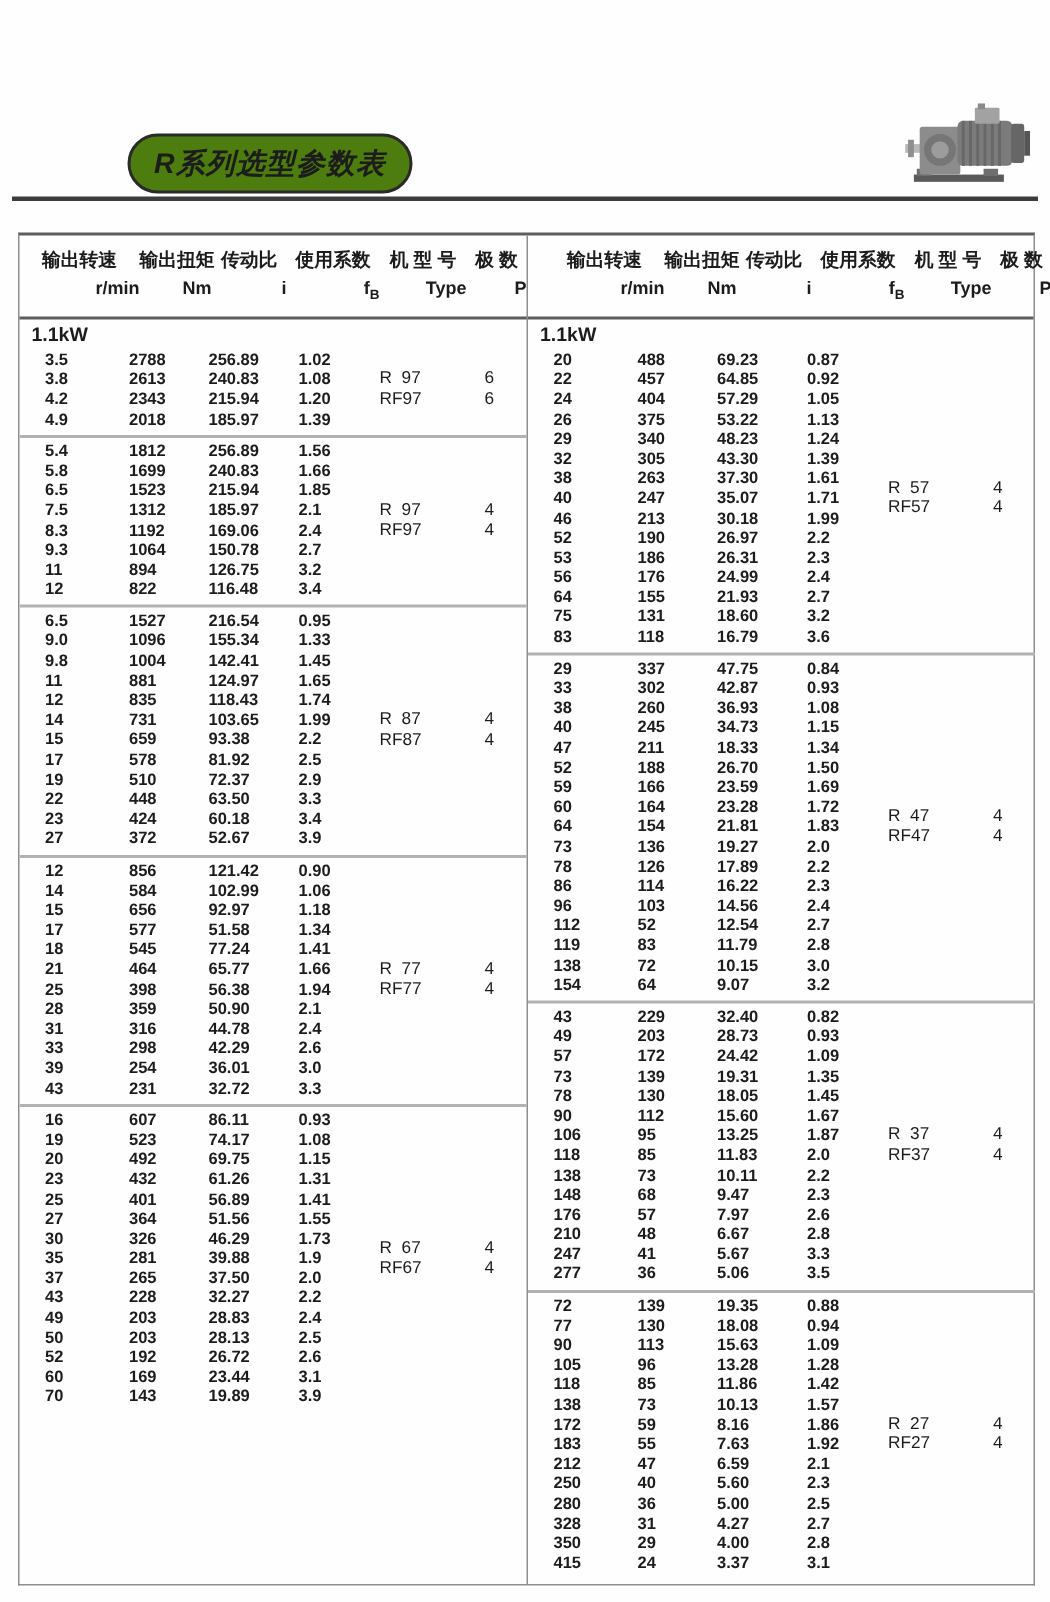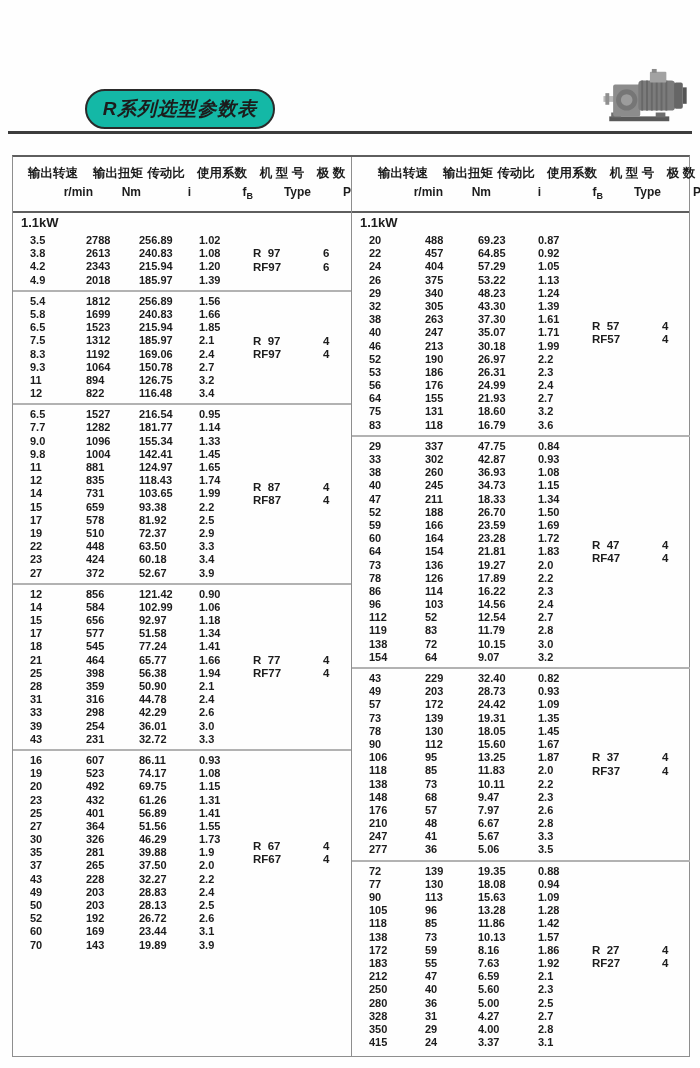--- a/index.html
+++ b/index.html
@@ -7,21 +7,21 @@
     position:relative;width:700px;height:1068px;background:#fefefe;
     font-family:"Liberation Sans","DejaVu Sans",sans-serif;color:#1c1c1c;
     overflow:hidden;margin:0 auto;
   }
   
   .title-badge{
     position:absolute;left:85px;top:89px;width:186px;height:36px;
     border:2px solid #2a2a2a;border-radius:20px;
     display:flex;align-items:center;justify-content:center;
     font-size:19px;font-weight:bold;font-style:italic;letter-spacing:1px;
-    background:#14b8a6;
+    background:#4d7c0f;
   }
   .title-rule{
     position:absolute;left:8px;top:131px;width:684px;height:3px;background:#3c3c3c;
   }
   .motor-art{position:absolute;left:603px;top:68px;width:88px;height:60px;}
   
   .frame{
     position:absolute;left:12px;top:155px;width:678px;height:902px;
     border:1.5px solid #8e8e8e;border-top:2px solid #5e5e5e;box-sizing:border-box;
   }
@@ -39,21 +39,21 @@
   .col{position:absolute;top:56px;bottom:0;width:338px;overflow:hidden;}
   .col-left{left:0;}
   .col-right{left:339px;}
   .kw-label{height:17px;line-height:17px;font-size:13px;font-weight:bold;padding-left:8px;margin-top:1px;}
   .group{position:relative;padding:3px 0;}
   .group + .group{border-top:2px solid #b2b2b2;}
   .trow{display:grid;grid-template-columns:56px 53px 60px 52px;padding-left:17px;height:13.2px;line-height:13.2px;}
   .cell{font-size:11px;font-weight:bold;white-space:pre;}
   .typeblock{position:absolute;left:240px;top:50%;transform:translateY(-50%);}
   .typeline{display:grid;grid-template-columns:70px 22px;height:13.5px;line-height:13.5px;}
-  .tname,.pval{font-size:11.5px;font-weight:bold;white-space:pre;}
+  .tname,.pval{font-size:11.5px;font-weight:normal;white-space:pre;}
 </style>
 </head>
 <body>
 
 <div class="page">
 
   <div class="title-badge">
     <span>R系列选型参数表</span>
   </div>
 
@@ -242,26 +242,20 @@
         </div>
         <div class="group">
           <div class="rows">
             <div class="trow">
               <span class="cell">6.5</span>
               <span class="cell">1527</span>
               <span class="cell">216.54</span>
               <span class="cell">0.95</span>
             </div>
             <div class="trow">
-              <span class="cell">7.7</span>
-              <span class="cell">1282</span>
-              <span class="cell">181.77</span>
-              <span class="cell">1.14</span>
-            </div>
-            <div class="trow">
               <span class="cell">9.0</span>
               <span class="cell">1096</span>
               <span class="cell">155.34</span>
               <span class="cell">1.33</span>
             </div>
             <div class="trow">
               <span class="cell">9.8</span>
               <span class="cell">1004</span>
               <span class="cell">142.41</span>
               <span class="cell">1.45</span>

